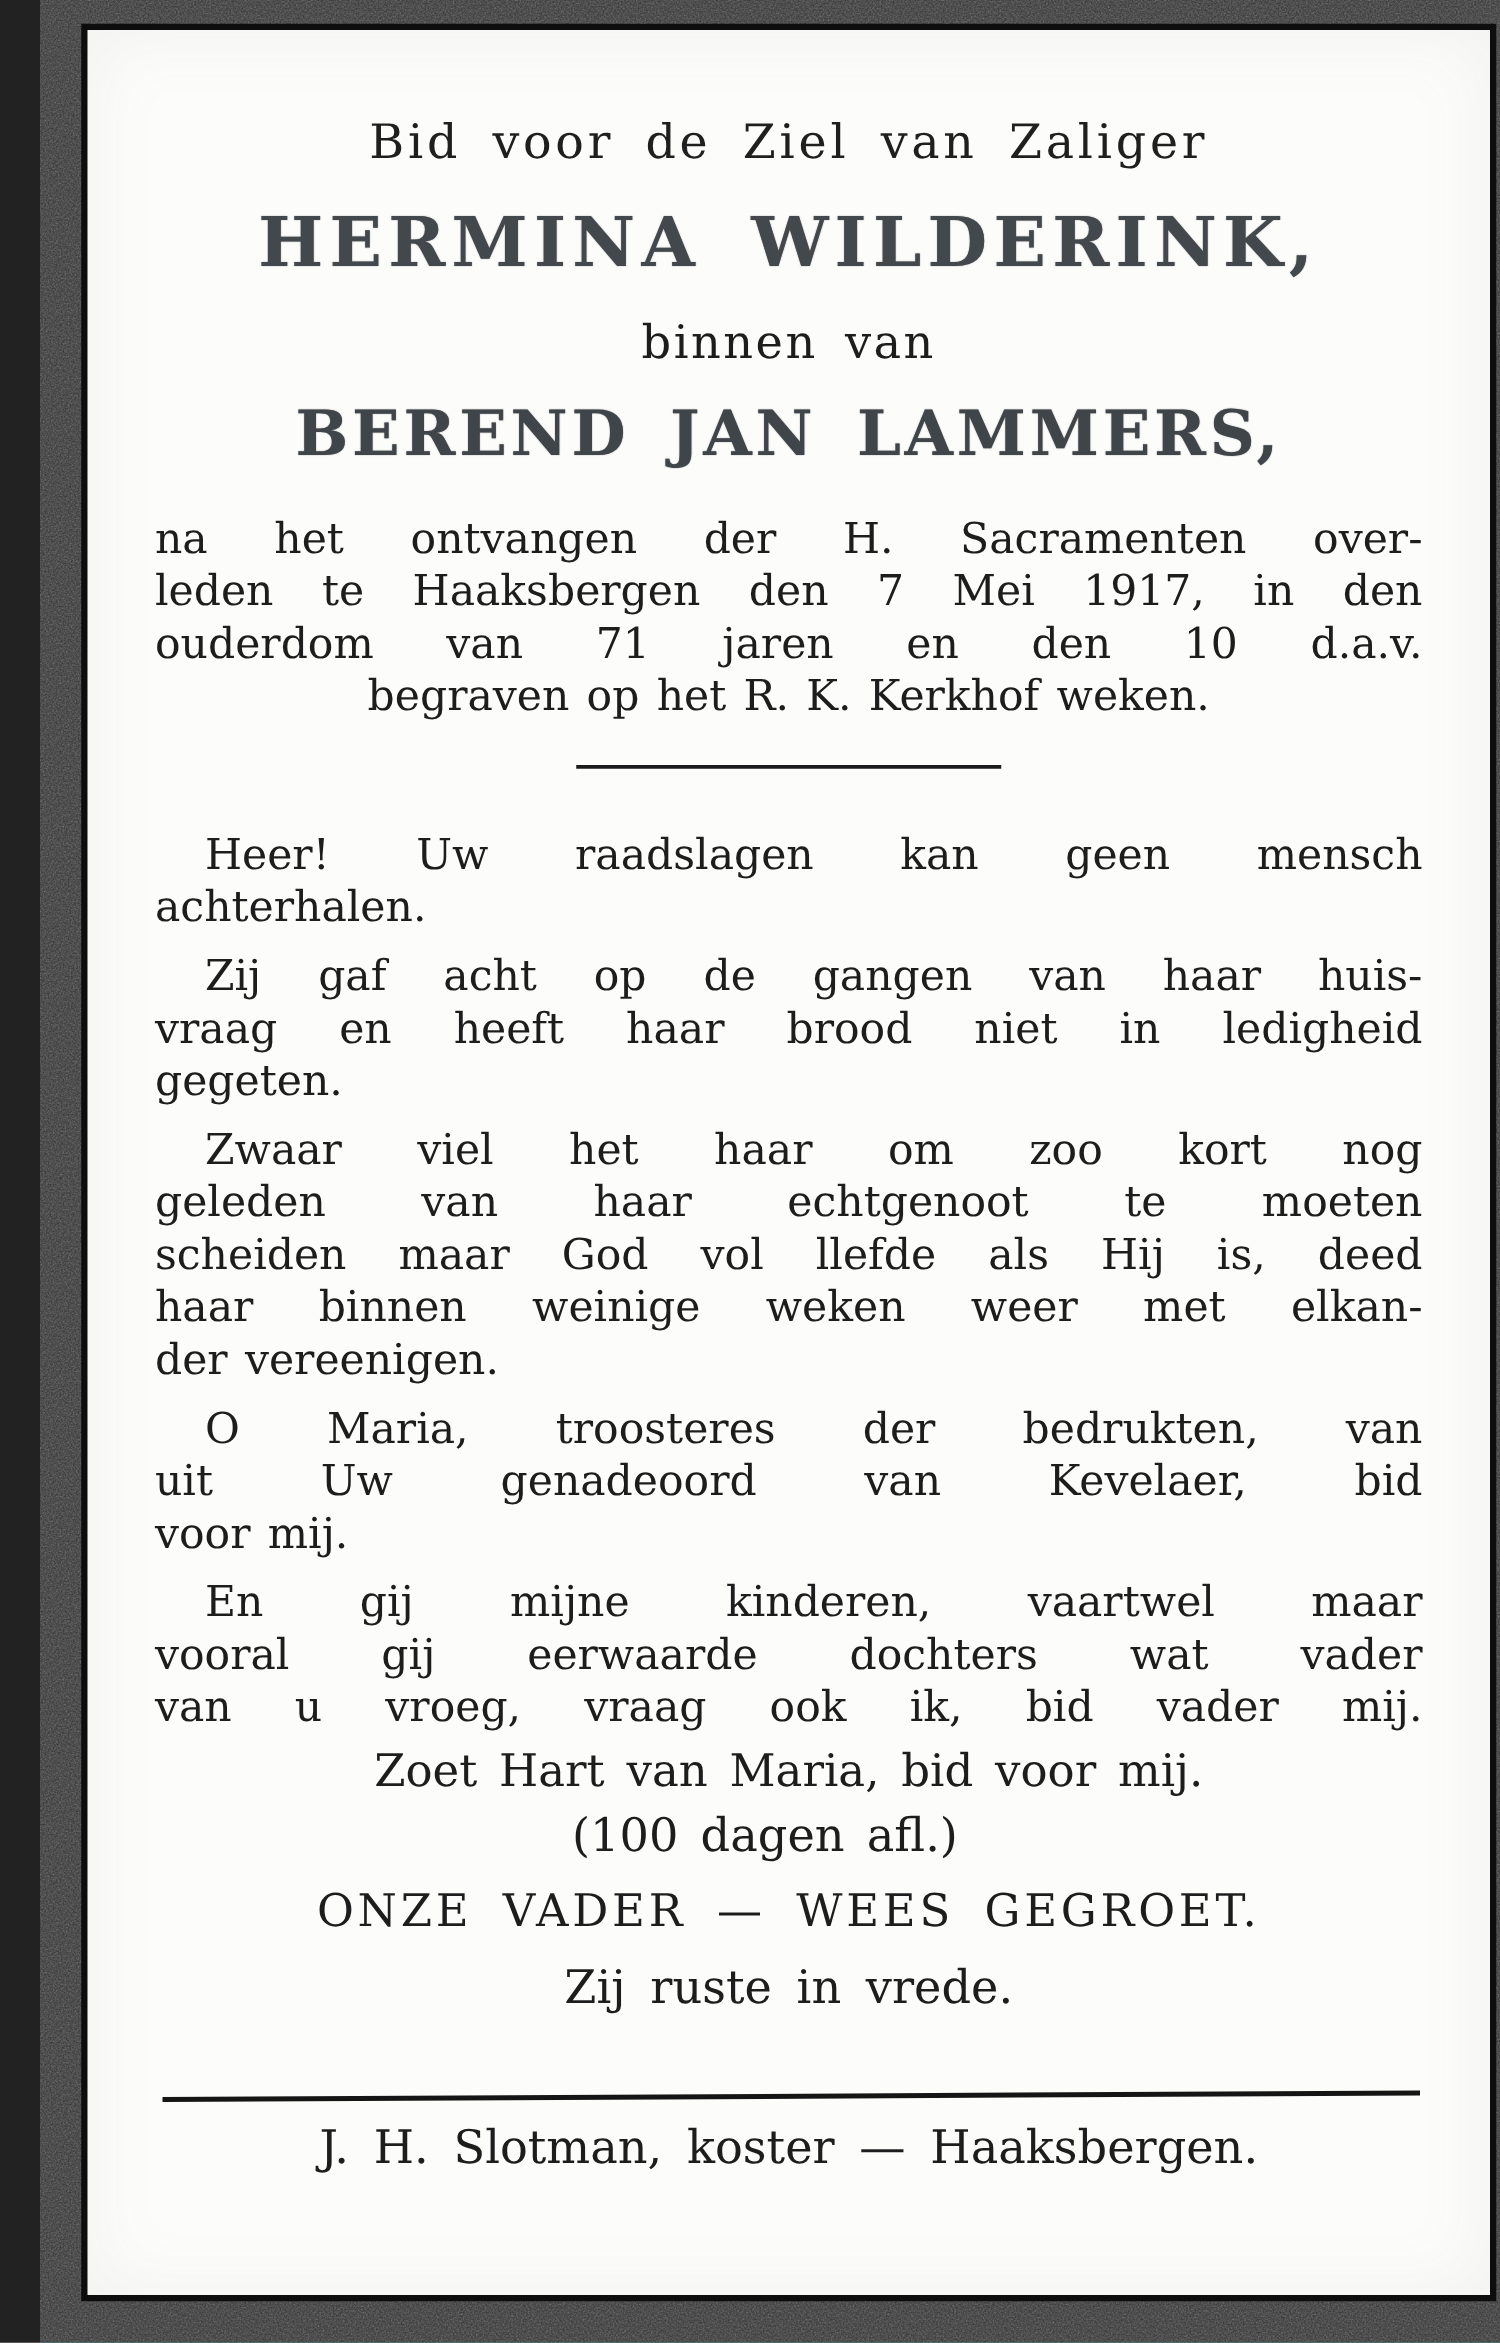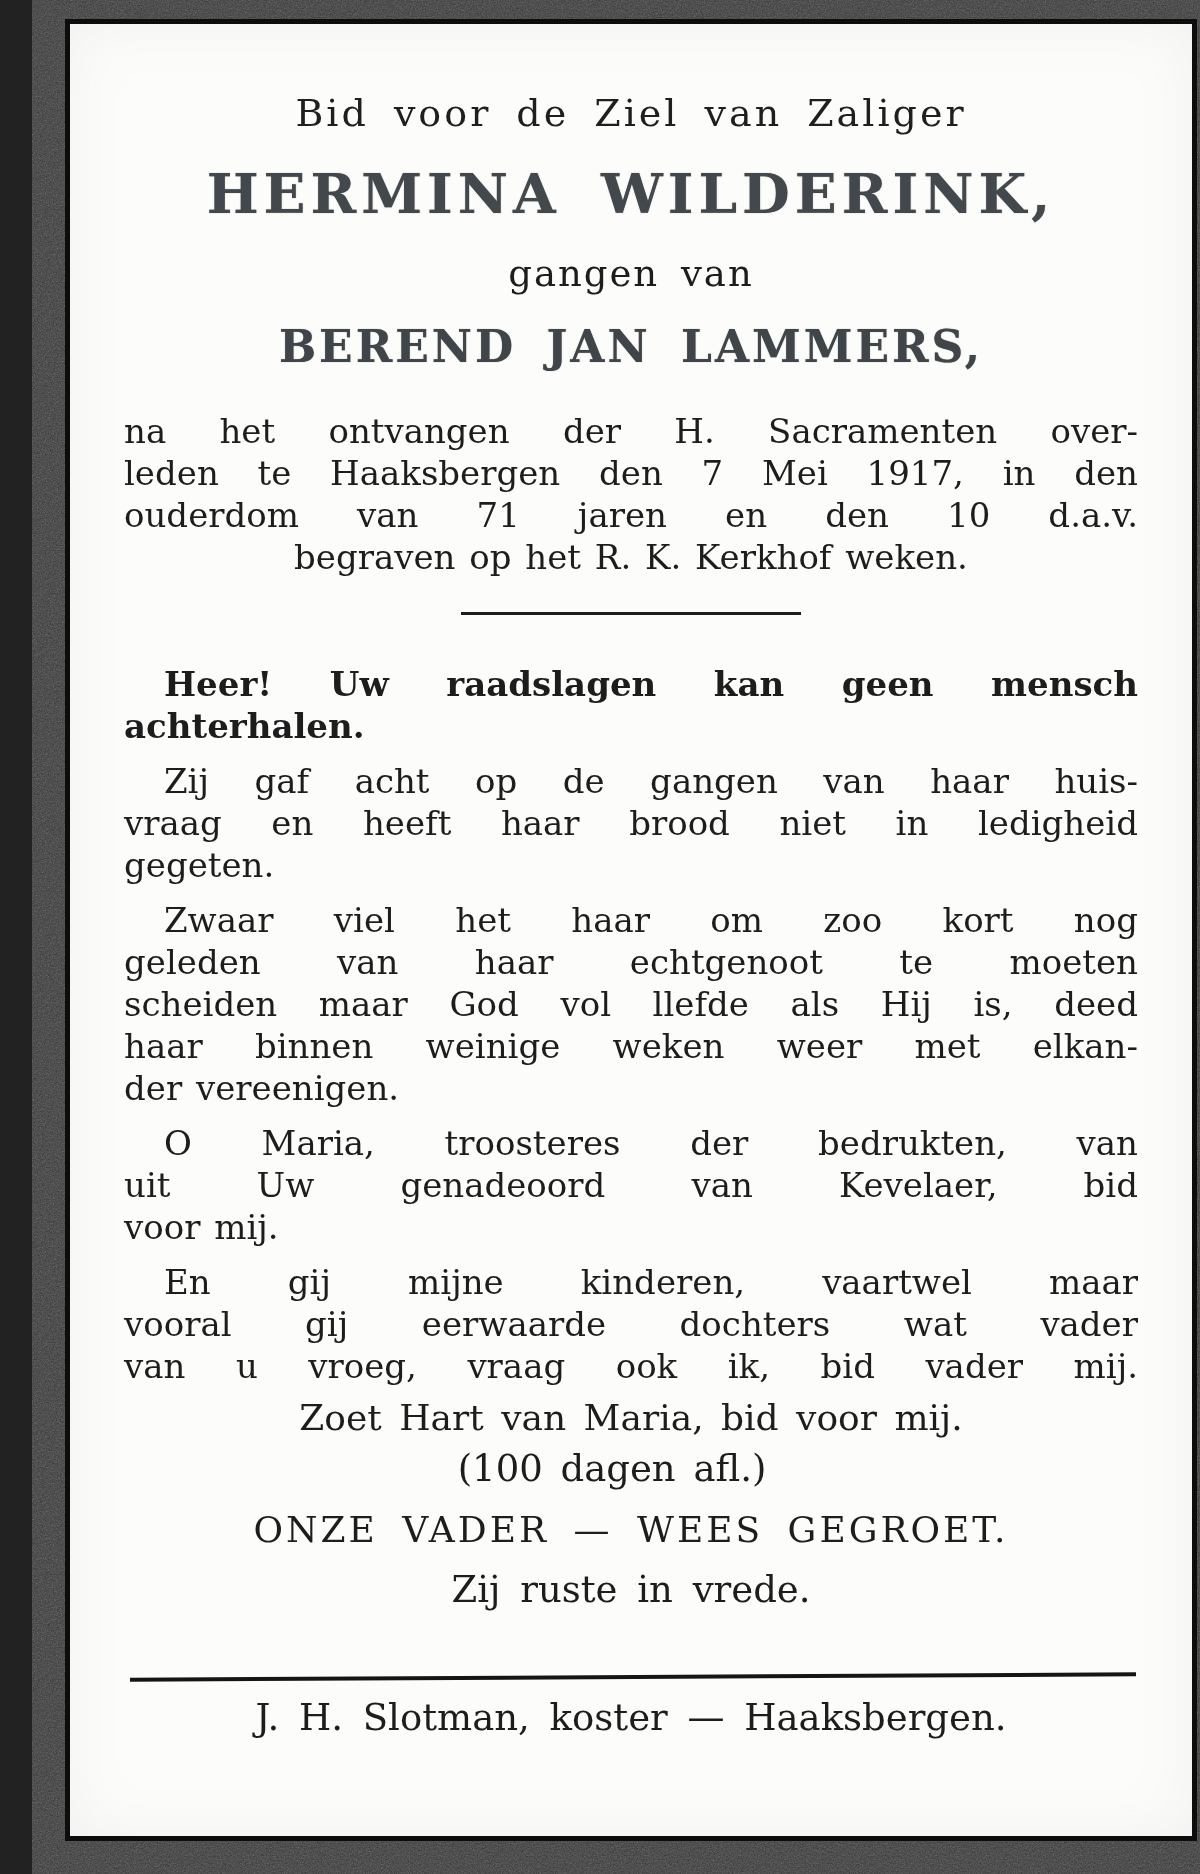--- a/index.html
+++ b/index.html
@@ -55,32 +55,32 @@
     margin-top: 26px;
     text-align: center;
     font-size: 37px;
     line-height: 44px;
     letter-spacing: 2px;
     word-spacing: 8px;
   }
   .husband {
     margin-top: 24px;
     text-align: center;
-    font-size: 44px;
+    font-size: 50px;
     line-height: 54px;
     font-weight: bold;
     letter-spacing: 3px;
     word-spacing: 12px;
     color: #40454a;
     text-shadow: 0 0 1px rgba(20,20,20,0.55);
   }
   .death-notice { margin-top: 36px; }
   .body-block { margin-top: 48px; }
   .para { margin-top: 13px; }
-  .para:first-child { margin-top: 0; font-weight: bold; }
+  .para:first-child { margin-top: 0; }
   .tline {
     font-size: 34px;
     line-height: 42px;
     text-align: justify;
     text-align-last: justify;
     word-spacing: 3px;
     white-space: normal;
   }
   .para .tline-first { text-indent: 40px; }
   .align-left  .tline-last { text-align-last: left; }
@@ -151,21 +151,21 @@
     <rect width="1200" height="1874" fill="#333333"></rect>
     <rect width="1200" height="1874" filter="url(#granite)" opacity="0.42"></rect>
   </svg>
 
   <div class="card">
 
     <div class="intro">Bid voor de Ziel van Zaliger</div>
 
     <div class="name">HERMINA WILDERINK,</div>
 
-    <div class="weduwe">gangen van</div>
+    <div class="weduwe">binnen van</div>
 
     <div class="husband">BEREND JAN LAMMERS,</div>
 
     <div class="death-notice align-center">
         <div class="tline tline-first">na het ontvangen der H. Sacramenten over-</div>
         <div class="tline">leden te Haaksbergen den 7 Mei 1917, in den</div>
         <div class="tline">ouderdom van 71 jaren en den 10 d.a.v.</div>
         <div class="tline tline-last">begraven op het R. K. Kerkhof weken.</div>
       </div>
 

